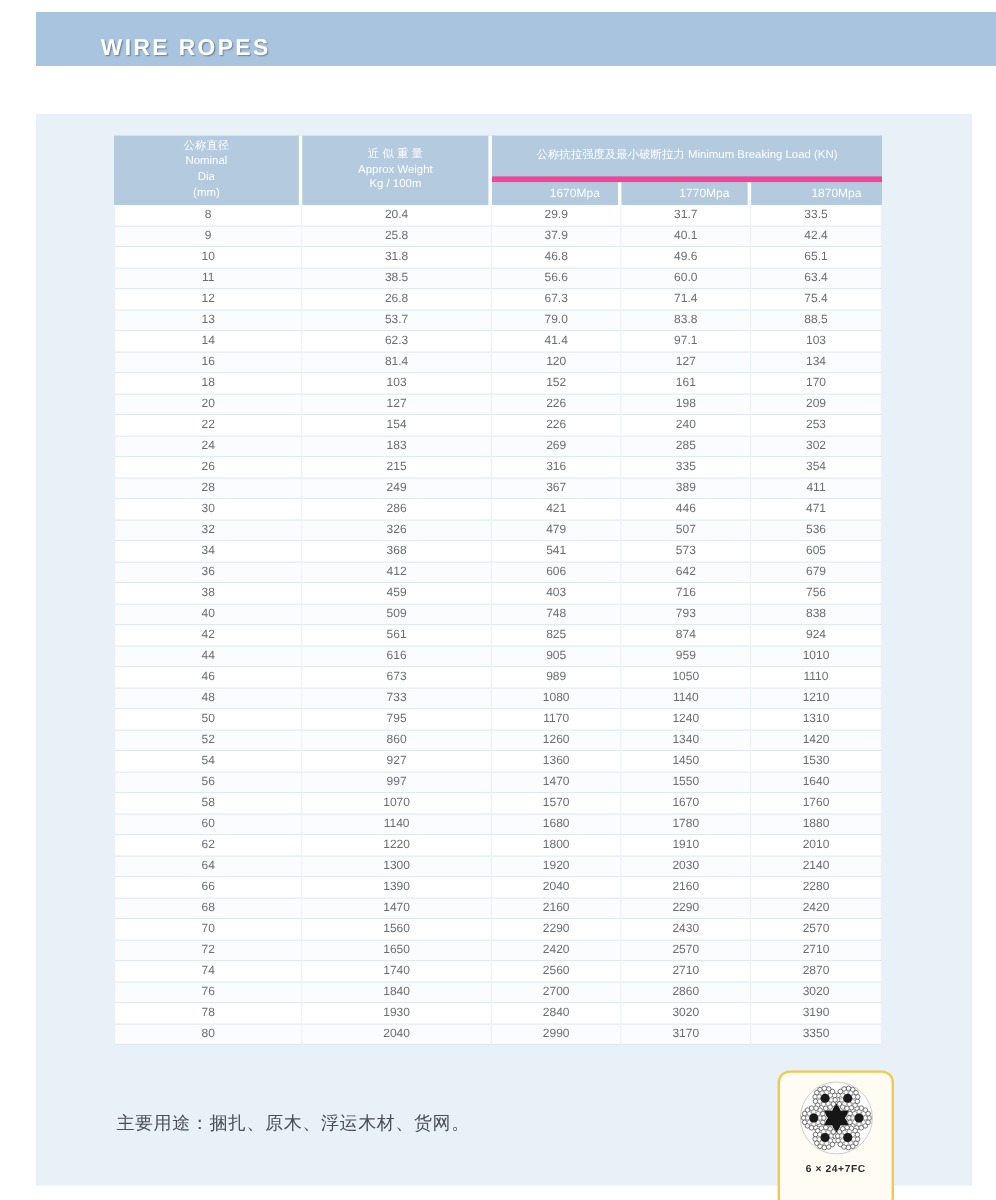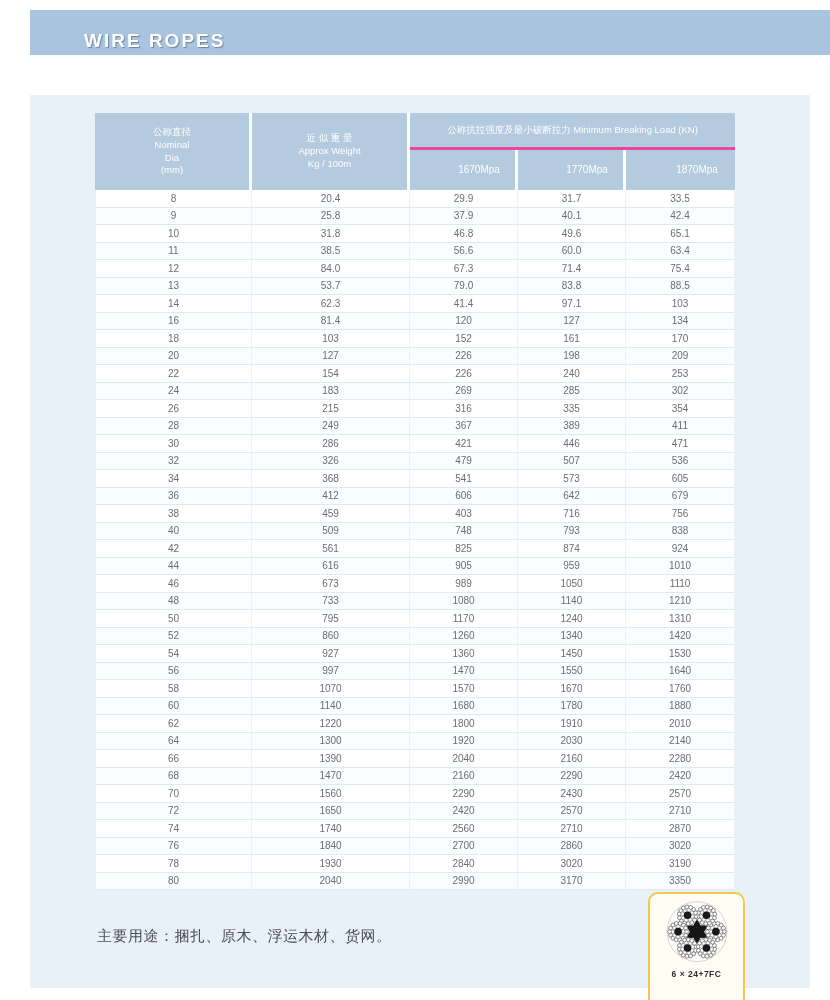--- a/index.html
+++ b/index.html
@@ -20,23 +20,23 @@
   .sec-en{font-size:13px;font-weight:bold;color:#161616;margin-left:7px;letter-spacing:.5px;}
 
   
   .panel{position:absolute;left:30px;top:95px;width:780px;height:893px;background:#e9f1f8;}
 
   
   table.spec{position:absolute;left:65px;top:18px;width:640px;border-collapse:separate;border-spacing:0;table-layout:fixed;}
   table.spec th{background:#b4cade;color:#fff;font-weight:normal;text-align:center;vertical-align:middle;
                 font-size:9.5px;line-height:1.35;padding:0;}
   th.gap-r{border-right:3px solid #fbfdfe;}
-  th.gap-b{border-bottom:3px solid #ec4899;}
+  th.gap-b{border-bottom:5px solid #ec4899;}
   tr.hdr-main th{height:34px;}
-  tr.hdr-sub th{height:40px;font-size:10px;padding-left:33px;}
+  tr.hdr-sub th{height:19px;font-size:10px;padding-left:33px;}
   table.spec tbody td{background:#fff;font-size:10px;color:#6a6e74;text-align:center;height:16.5px;
                       padding:0;border-bottom:1px solid #dfe9f2;border-right:1px solid #ecf1f6;}
   table.spec tbody td:first-child{border-left:1px solid #ecf1f6;}
   table.spec tbody tr:nth-child(even) td{background:#fafcfe;}
 
   
   .usage{position:absolute;left:67px;top:832px;font-size:15px;color:#4a4f55;letter-spacing:.5px;}
 
   
   .rope-box{position:absolute;left:618px;top:797px;width:97px;height:116px;box-sizing:border-box;
@@ -112,21 +112,21 @@
           </tr>
           <tr>
             <td>11</td>
             <td>38.5</td>
             <td>56.6</td>
             <td>60.0</td>
             <td>63.4</td>
           </tr>
           <tr>
             <td>12</td>
-            <td>84.0</td>
+            <td>26.8</td>
             <td>67.3</td>
             <td>71.4</td>
             <td>75.4</td>
           </tr>
           <tr>
             <td>13</td>
             <td>53.7</td>
             <td>79.0</td>
             <td>83.8</td>
             <td>88.5</td>

